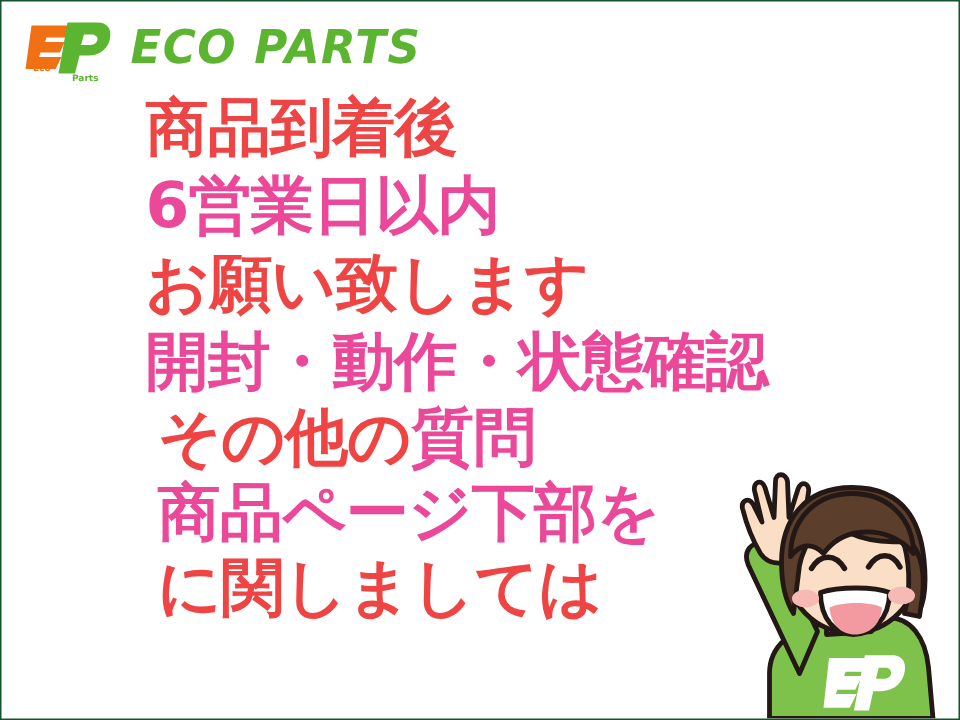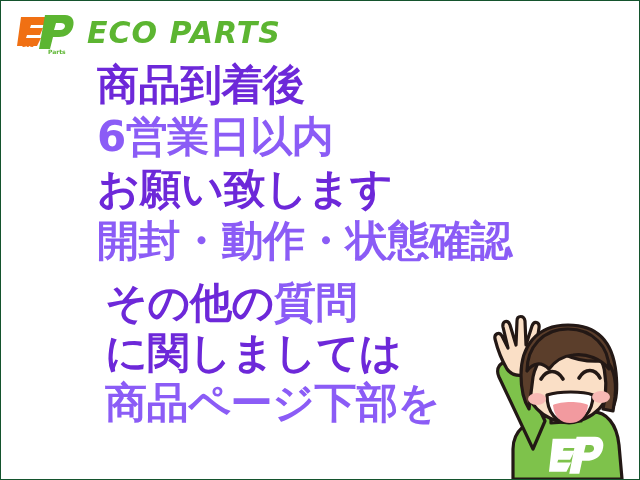--- a/index.html
+++ b/index.html
@@ -56,39 +56,39 @@
   
   .msg-block {
     position: absolute;
     font-family: "DejaVu Sans", "Liberation Sans", sans-serif;
     font-weight: 700;
     line-height: 1.0;
     white-space: nowrap;
   }
 
   #block-a { left: 96px; top: 58px; }
-  #block-b { left: 104px; top: 277px; }
+  #block-b { left: 104px; top: 266px; }
 
   .msg-line {
     display: block;
     font-size: 42px;
     height: 52px;
     line-height: 52px;
     letter-spacing: -0.5px;
     white-space: nowrap;
   }
 
   #block-b .msg-line {
     font-size: 42px;
     height: 50px;
     line-height: 50px;
   }
 
-  .ink-black { color: #6d28d9; }
-  .ink-red   { color: #8b5cf6; }
+  .ink-black { color: #ef4444; }
+  .ink-red   { color: #ec4899; }
 
   .indent-1 { padding-left: 10px; }
 
   
   #character {
     position: absolute;
     right: 8px;
     bottom: 0px;
     width: 190px;
     height: 180px;
@@ -121,23 +121,23 @@
   <div id="block-a" class="msg-block">
     <span class="msg-line ink-black">商品到着後</span>
     <span class="msg-line ink-red">6営業日以内</span>
     <span class="msg-line ink-black">お願い致します</span>
     <span class="msg-line ink-red">開封・動作・状態確認</span>
   </div>
 
   <div id="block-b" class="msg-block">
     <span class="msg-line"><span class="ink-black">その他の</span><span class="ink-red">質問</span></span>
 
+    <span class="msg-line ink-red">商品ページ下部を</span>
+
     <span class="msg-line ink-black">に関しましては</span>
-
-    <span class="msg-line ink-red">商品ページ下部を</span>
 
   </div>
 
   <div id="character">
     <svg viewBox="0 0 190 180" aria-hidden="true">
       <g stroke="#231815" stroke-width="3.2" stroke-linejoin="round" stroke-linecap="round">
 
         <path d="M72 180 L72 150 C72 132 86 120 108 117 L150 113
                  C166 112 176 126 178 146 L181 180 Z" fill="#7ec24b"></path>
 

